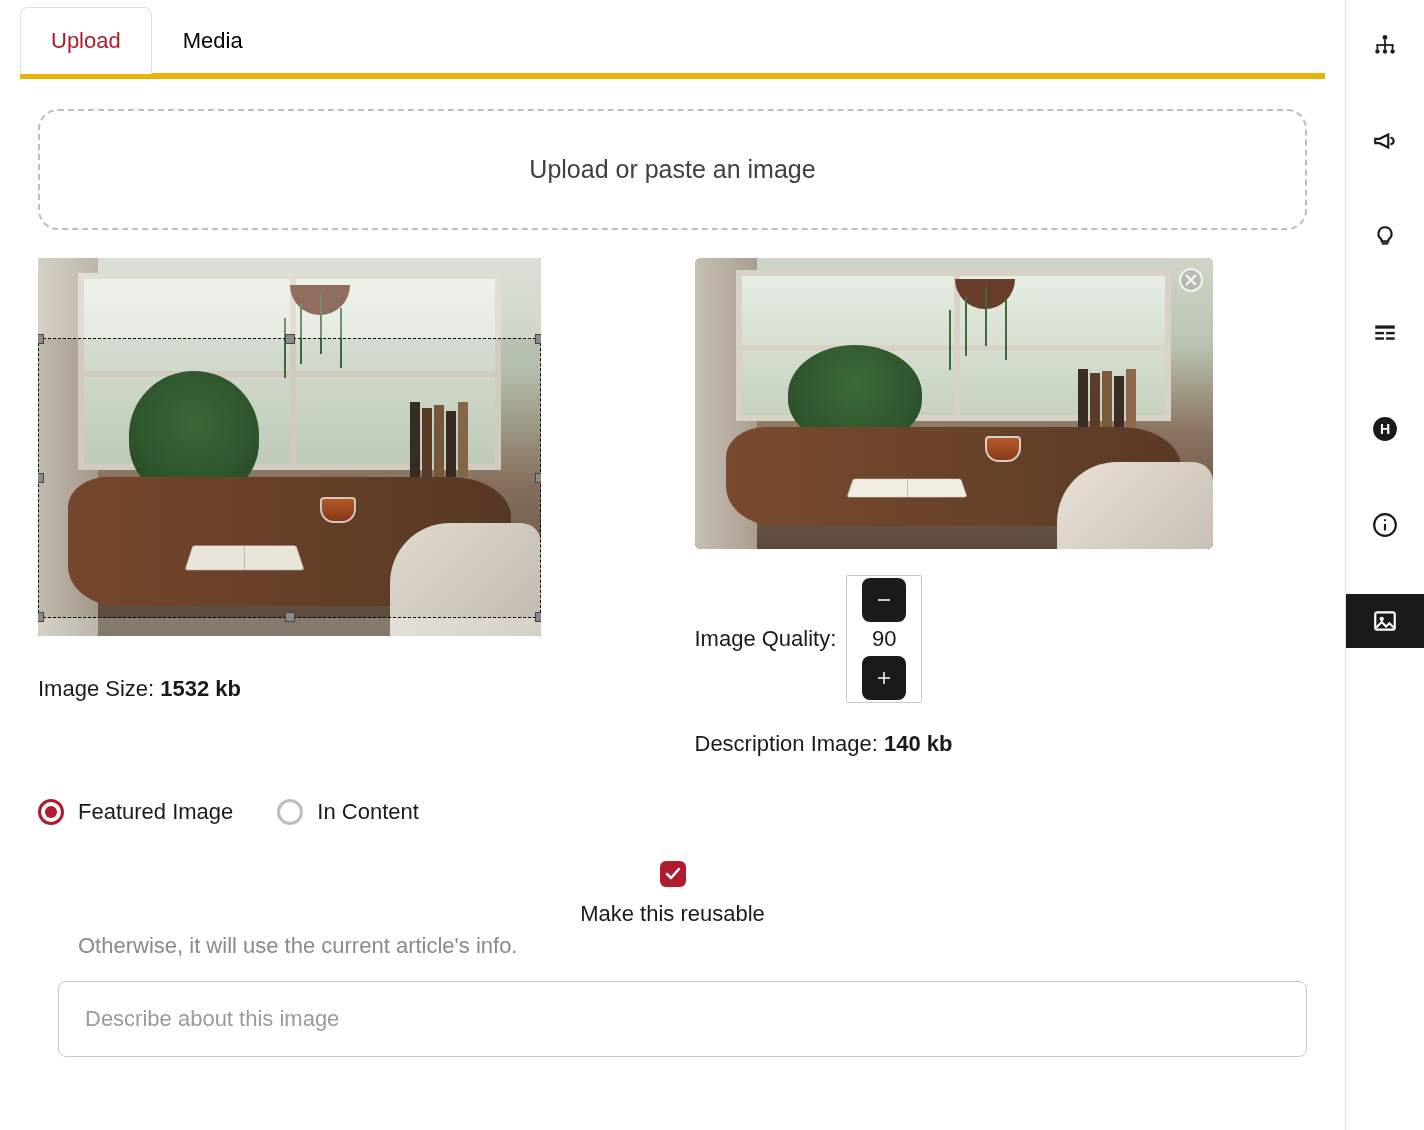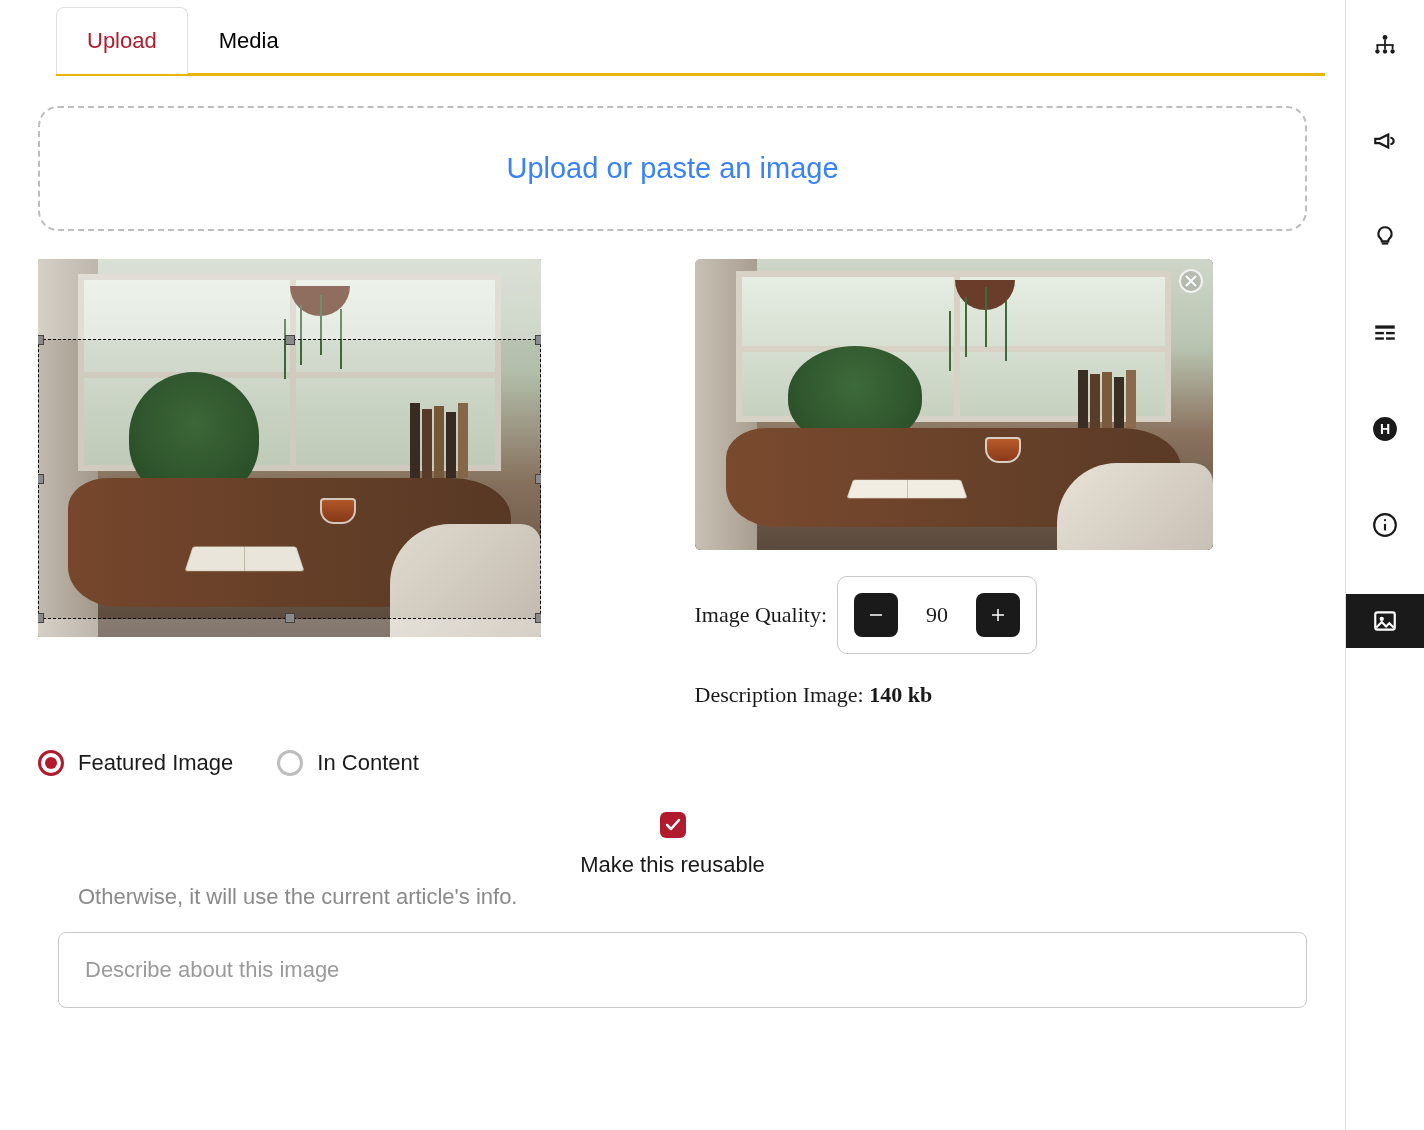--- a/index.html
+++ b/index.html
@@ -37,23 +37,22 @@
   color: #1a1a1a;
 }
 .rail-btn.active {
   background: #1a1a1a;
   color: #fff;
 }
 .rail-btn svg { width: 26px; height: 26px; }
 
 .tabs {
   display: flex;
-  border-bottom: 3px solid #eab308;
+  border-bottom: 6px solid #eab308;
   margin-top: 6px;
-  margin-left: 36px;
 }
 .tab {
   padding: 20px 30px;
   font-size: 22px;
   font-weight: 500;
   cursor: pointer;
   border: 1px solid transparent;
   border-bottom: none;
   position: relative;
   top: 1px;
@@ -66,31 +65,31 @@
   background: #fff;
 }
 .tab:not(.active) { color: #000000; }
 
 .dropzone {
   margin: 30px 18px 28px 18px;
   border: 2px dashed #bdbdbd;
   border-radius: 20px;
   padding: 44px 20px;
   text-align: center;
-  font-size: 29px;
-  color: #3b82f6;
+  font-size: 25px;
+  color: #404040;
   cursor: pointer;
 }
 
 .images-row {
   display: flex;
   gap: 44px;
   padding: 0 18px;
 }
-.image-col { flex: 1; min-width: 0; font-family: Liberation Serif, serif; }
+.image-col { flex: 1; min-width: 0; }
 
 .crop-container {
   width: 503px;
   height: 378px;
   position: relative;
   background: #6b5a4a;
   border-radius: 2px;
   overflow: hidden;
 }
 .crop-container .photo-illustration,
@@ -234,23 +233,24 @@
   display: flex;
   align-items: center;
   gap: 10px;
   margin-top: 26px;
   font-size: 22px;
 }
 .stepper {
   display: flex;
   align-items: center;
   border: 1px solid #c8c8c8;
-  border-radius: 10px;
-  padding: 16px;
+  border-radius: 2px;
+  padding: 2px;
   gap: 4px;
+  flex-direction: column;
 }
 .step-btn {
   width: 44px; height: 44px;
   background: #1a1a1a;
   color: #fff;
   border: none;
   border-radius: 8px;
   font-size: 24px;
   display:flex; align-items:center; justify-content:center;
   cursor: pointer;
@@ -372,20 +372,23 @@
           <div class="handle h-tl"></div>
           <div class="handle h-tm"></div>
           <div class="handle h-tr"></div>
           <div class="handle h-ml"></div>
           <div class="handle h-mr"></div>
           <div class="handle h-bl"></div>
           <div class="handle h-bm"></div>
           <div class="handle h-br"></div>
         </div>
       </div>
+      <div class="info-line">
+        <span>Image Size: </span><strong>1532 kb</strong>
+      </div>
     </div>
 
     <div class="image-col">
       <div class="preview-container">
         <div class="photo-illustration">
           <div class="curtain"></div>
           <div class="window-frame">
               <div class="bar-v"></div>
               <div class="bar-h"></div>
             </div>

